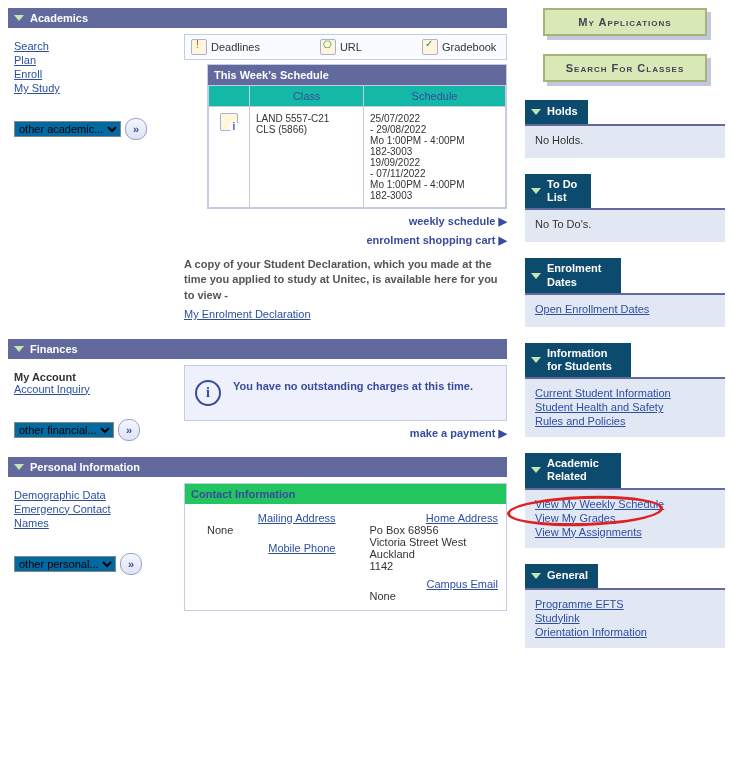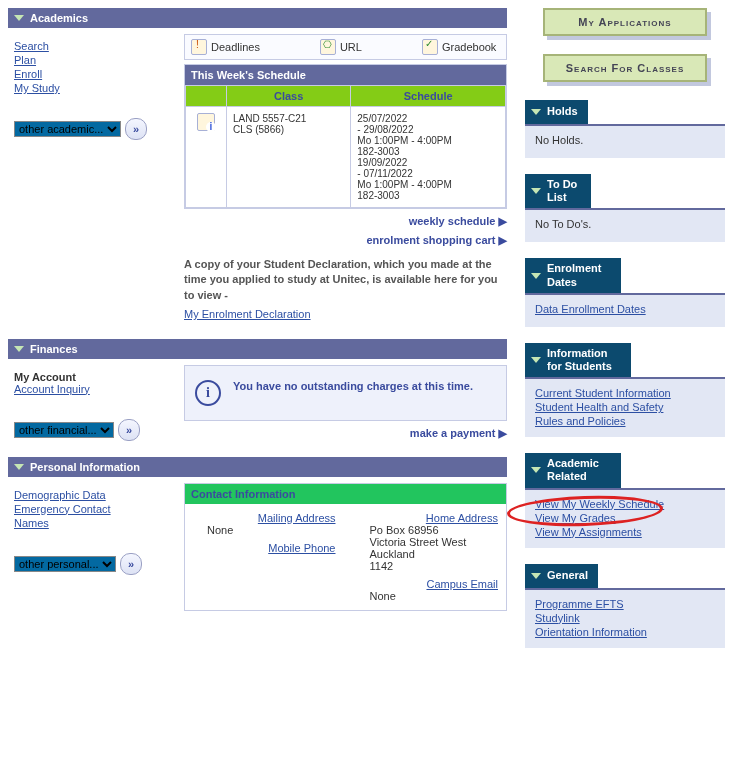--- a/index.html
+++ b/index.html
@@ -67,27 +67,27 @@
     align-items:center;
     margin-bottom:4px;
   }
   .toolbar .tool { display:flex; align-items:center; gap:4px; cursor:pointer; }
   .tool .ticon { width:14px;height:14px;border:1px solid #a7b0d6;border-radius:2px;background:#fff6dd;position:relative;}
   .tool .ticon.check::after{content:"✓";color:#2e8b2e;font-size:10px;position:absolute;top:-2px;left:2px;}
   .tool .ticon.url::after{content:"⎔";color:#2e8b2e;font-size:10px;position:absolute;top:-1px;left:2px;}
   .tool .ticon.clock::after{content:"!";color:#c94b00;font-size:10px;position:absolute;top:-1px;left:4px;}
 
   
-  .sched-box { border:1px solid #c6cbe4; }
+  .sched-box { border:1px solid #c6cbe4;margin-left:23px; }
   .sched-head {
     background:#62699d; color:#fff; font-weight:bold; padding:4px 6px;
   }
   table.sched { border-collapse:collapse; width:100%; }
   table.sched th {
-    background:#84cc16; color:#3a4b9e; font-weight:bold;
+    background:#14b8a6; color:#3a4b9e; font-weight:normal;
     border:1px solid #c6cbe4; padding:4px; font-size:11px;
   }
   table.sched td { border:1px solid #c6cbe4; padding:6px; vertical-align:top; font-size:10px; }
   .iconcell { width:28px; text-align:center; }
   .calicon {
     width:16px;height:16px;border:1px solid #a7b0d6;border-radius:2px;background:#fff6dd;position:relative;
     display:inline-block;
   }
   .calicon::after{content:"i";color:#3a5bd9;font-size:10px;font-weight:bold;position:absolute;bottom:-2px;right:-2px;background:#fff;border-radius:50%;width:10px;height:10px;line-height:10px;}
 
@@ -343,21 +343,21 @@
       </div>
       <div class="rt-body rt-plain">No To Do's.</div>
     </div>
 
     <div class="rt-section">
       <div class="rt-tab" style="max-width:80px">
         <span class="tri"></span>
         <span class="lbl" style="white-space:pre-line">Enrolment Dates</span>
       </div>
       <div class="rt-body">
-        <a href="#">Data Enrollment Dates</a>
+        <a href="#">Open Enrollment Dates</a>
       </div>
     </div>
 
     <div class="rt-section">
       <div class="rt-tab" style="max-width:90px">
         <span class="tri"></span>
         <span class="lbl" style="white-space:pre-line">Information for Students</span>
       </div>
       <div class="rt-body">
         <a href="#">Current Student Information</a>

